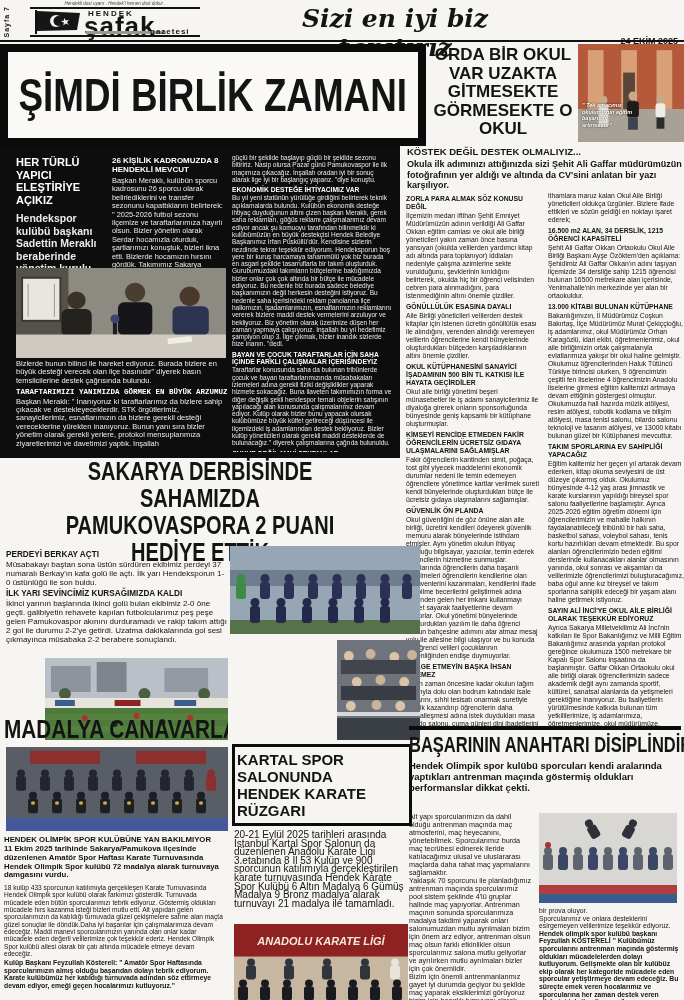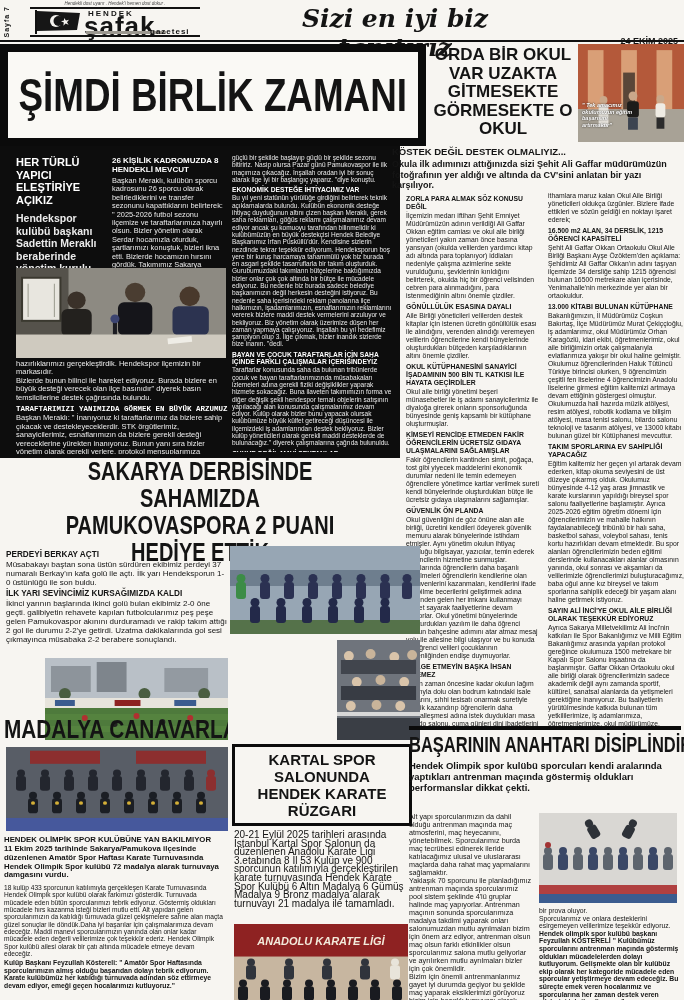--- a/index.html
+++ b/index.html
@@ -40,21 +40,21 @@
   .bb-lower{left:16px;top:214px;width:212px;height:94px;overflow:hidden;font-size:7.5px;line-height:8.4px;}
   .bb-lower .h{font-weight:800;color:#fff;margin:3px 0 1px;font-family:Liberation Mono, monospace;}
   .photo{overflow:hidden;background:#737373;font-style:italic;}
   .photo svg{display:block;width:100%;height:100%;}
   
   .okul-head{left:428px;top:46px;width:150px;height:96px;font-size:17px;font-weight:900;
              line-height:18.5px;text-align:center;}
   .okul-photo{left:578px;top:44px;width:106px;height:98px;}
   .okul-photo-cap{position:absolute;left:4px;bottom:14px;width:56px;font-size:5.5px;font-weight:bold;
                   color:#fff;line-height:6.5px;text-shadow:0 0 2px #000;}
-  .okul-intro{left:392px;top:146px;width:276px;height:44px;overflow:hidden;}
+  .okul-intro{left:407px;top:146px;width:276px;height:44px;overflow:hidden;}
   .okul-intro .h{font-size:9.5px;font-weight:800;margin-bottom:2px;}
   .okul-intro .p{font-size:9px;font-weight:700;line-height:10.5px;}
   .okul-colL{left:406px;top:192px;width:134px;height:538px;}
   .okul-colR{left:548px;top:192px;width:136px;height:538px;}
   .ncol{overflow:hidden;font-size:6.8px;line-height:8px;}
   .ncol .h{font-weight:800;margin:3px 0 1px;}
   
   .sak-head{left:0;top:458px;width:400px;text-align:center;font-weight:900;font-size:25px;line-height:27px;text-decoration:underline;}
   .sak-lead{left:8px;top:516px;width:390px;font-size:11.5px;font-weight:800;line-height:13.5px;}
   .sak-col{left:6px;top:548px;width:222px;height:108px;overflow:hidden;font-size:8px;line-height:9px;}
@@ -65,21 +65,21 @@
   
   .madalya{left:0;top:714px;width:228px;height:286px;overflow:hidden;}
   .mad-head{font-size:26px;font-weight:900;margin:0 0 2px 4px;white-space:nowrap;}
   .mad-photo{position:relative;margin-left:6px;width:222px;height:84px;}
   .madalya .h1{margin:4px 4px 0;font-size:7.8px;font-weight:800;}
   .madalya .lead{margin:1px 4px 0;font-size:7.8px;font-weight:800;line-height:8.8px;}
   .madalya .p{margin:4px 4px 0;font-size:6.6px;line-height:7.3px;}
   .madalya .q{margin:2px 4px 0;font-size:6.8px;font-weight:800;line-height:7.6px;}
   
   .kartal{left:232px;top:744px;width:180px;height:256px;overflow:hidden;}
-  .kar-box{border:3px solid #0b0b0b;padding:4px 2px;text-align:center;font-weight:900;
+  .kar-box{border:3px solid #0b0b0b;padding:4px 2px;text-align:left;font-weight:900;
            font-size:15px;line-height:17px;}
   .kartal .lead{margin:5px 2px 16px;font-size:10px;font-weight:400;line-height:8.6px;}
   .kar-photo{position:relative;margin:5px 2px 0;width:174px;height:88px;}
   .kartal .h1{margin:4px 2px 0;font-size:7.8px;font-weight:800;}
   .kartal .p{margin:1px 2px 0;font-size:7.4px;line-height:8.2px;}
   
   .basari{left:406px;top:726px;width:278px;height:274px;overflow:hidden;}
   .bas-bar{width:272px;height:4px;background:#0b0b0b;margin-left:3px;}
   .bas-head{font-size:22px;font-weight:900;margin:2px 0 2px 3px;white-space:nowrap;}
   .bas-head .condL{transform:scaleX(.75);}
@@ -143,21 +143,20 @@
           <rect x="101" y="35" width="34" height="34" rx="6" fill="#15151a"></rect>
         <circle cx="172" cy="29" r="10" fill="#49392c"></circle>
           <rect x="155" y="39" width="36" height="30" rx="6" fill="#2c3350"></rect>
         <rect x="96" y="54" width="4" height="14" fill="#1c1c22"></rect>
           <circle cx="98" cy="52" r="4.5" fill="#3c4470"></circle>
         <rect x="0" y="68" width="208" height="24" fill="#cfcabf"></rect>
         <rect x="150" y="72" width="24" height="6" fill="#efede6" transform="rotate(-6 150 72)"></rect>
       </svg>
     </div>
     <div class="abs bb-lower">
-      <div>hazırlıklarımızı gerçekleştirdik. Hendekspor ilçemizin bir markasıdır.</div>
       <div>Bizlerde bunun bilinci ile hareket ediyoruz. Burada bizlere en büyük desteği verecek olan ilçe basınıdır" diyerek basın temsilcilerine destek çağrısında bulundu.</div>
       <div class="h">TARAFTARIMIZI YANIMIZDA GÖRMEK EN BÜYÜK ARZUMUZ</div>
       <div>Başkan Meraklı: " İnanıyoruz ki taraftarlarımız da bizlere sahip çıkacak ve destekleyeceklerdir. STK örgütlerimiz, sanayicilerimiz, esnaflarımızın da bizlere gerekli desteği vereceklerine yürekten inanıyoruz. Bunun yanı sıra bizler yönetim olarak gerekli yerlere, protokol mensuplarımıza ziyaretlerimizi ve davetimizi yaptık. İnşallah</div>
     </div>
     <div class="abs bb-col3">
       <div>güçlü bir şekilde başlayıp güçlü bir şekilde sezonu bitiririz. Nasip olursa Pazar günü Pamukovaspor ile ilk maçımıza çıkacağız. İnşallah oradan iyi bir sonuç alarak lige iyi bir başlangıç yaparız. "diye konuştu.</div>
       <div class="h">EKONOMİK DESTEĞE İHTİYACIMIZ VAR</div>
       <div>Bu yıl yeni statünün yürülüğe girdiğini belirterek teknik açıklamalarda bulundu. Kulübün ekonomik desteğe ihtiyaç duyduğunun altını çizen başkan Meraklı, gerek saha reklamları, göğüs reklamı çalışmalarımız devam ediyor ancak şu komuoyu tarafından bilinmelidir ki kulübümüzün en büyük destekçisi Hendek Belediye Başkanımız İrfan Püsküllü'dür. Kendisine sizlerin nezdinde tekrar teşekkür ediyorum. Hendeksporun boş yere bir kuruş harcamaya tahammülü yok biz burada en asgari şekilde tasarruflarla bir takım oluşturduk. Gurubumuzdaki takımların bütçelerine baktığımızda bizler onlar çok çok altında bir bütçe ile mücadele ediyoruz. Bu nedenle biz burada sadece belediye başkanımızın değil herkesin desteğini istiyoruz. Bu nedenle saha içerisindeki reklam panolarına ilçe halkımızın, işadamlarımızın, esnaflarımızın reklamlarını vererek bizlere maddi destek vermelerini arzuluyor ve bekliyoruz. Biz yönetim olarak üzerimize düşen her zaman yapmaya çalışıyoruz. İnşallah bu yıl hedefimiz şampiyon olup 3. lige çıkmak, bizler inandık sizlerde bize inanın. "dedi.</div>
       <div class="h">BAYAN VE ÇOCUK TARAFTARLAR İÇİN SAHA İÇİNDE FARKLI ÇALIŞMALAR İÇERİSİNDEYİZ</div>
       <div>Taraftarlar konusunda saha da bulunan tribünlerde çocuk ve bayan taraftarlarımızında müsabakaları izlemeleri adına gerekli fiziki değişiklikler yaparak hizmete sokacağız. Buna ilaveten takımımızın forma ve diğer değişik şekli hendespor temalı objelerin satışının yapılacağı alan konusunda çalışmalarımız devam ediyor. Kulüp olarak bizler bunu yapacak olursak kulübümüze büyük külfet getireceği düşüncesi ile ilçemizdeki iş adamlarından destek bekliyoruz. Bizler kulüp yöneticileri olarak gerekli maddi desteklerde de bulunacağız." diyerek çalışmalarına çağrıda bulunuldu.</div>

